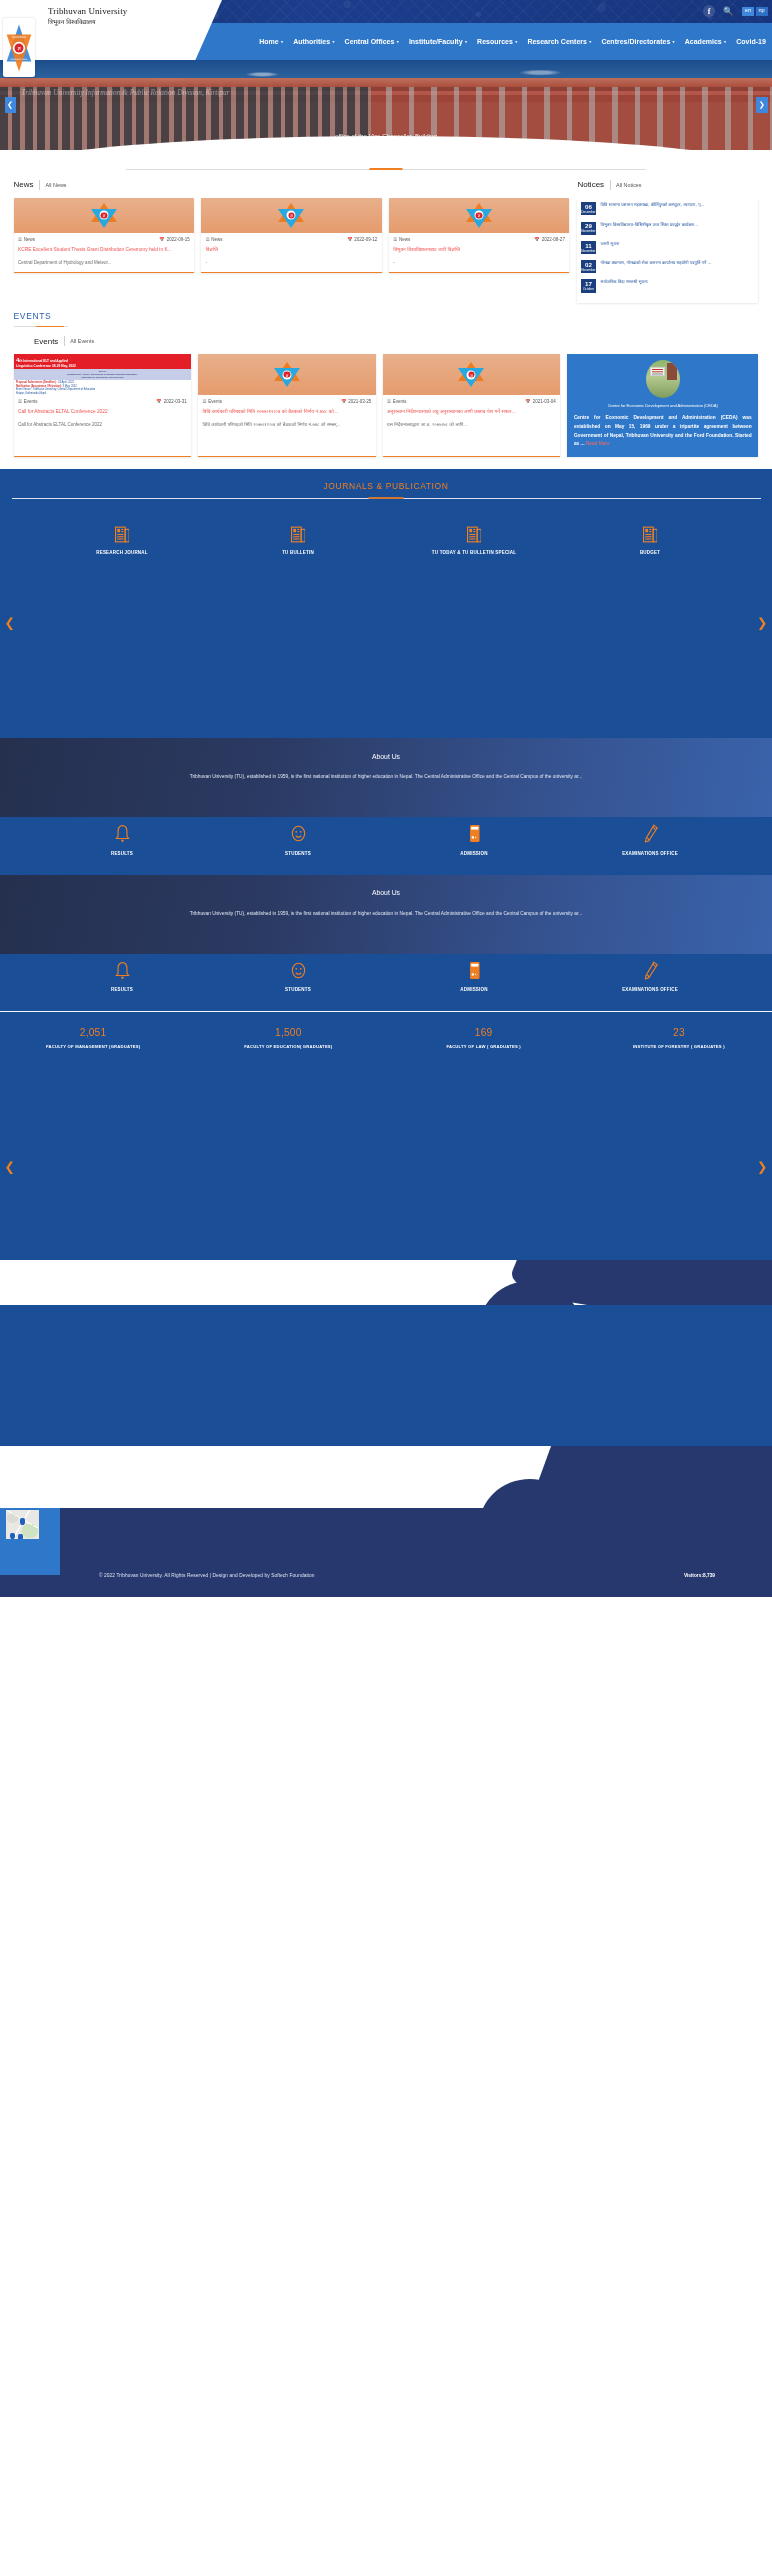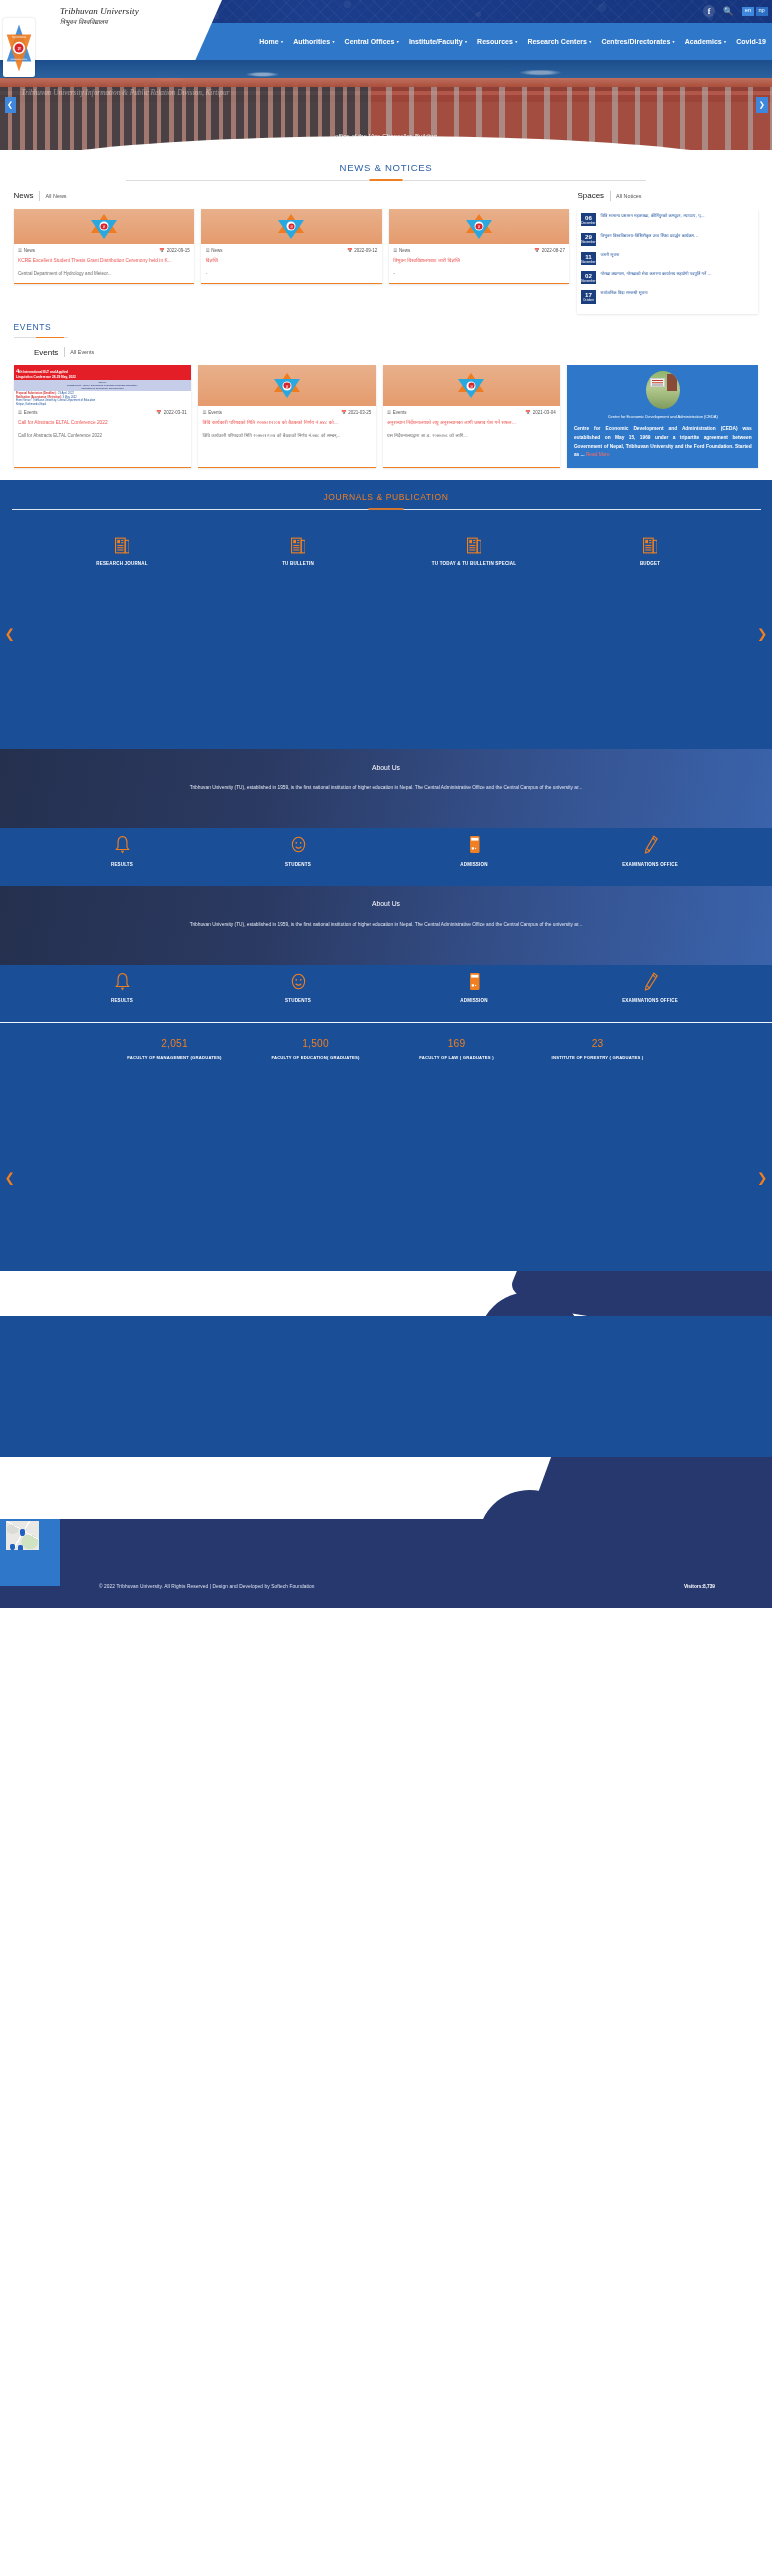--- a/index.html
+++ b/index.html
@@ -65,21 +65,21 @@
     clip-path: polygon(0 0, 100% 0, 88% 100%, 0 100%);
     display:flex; align-items:center;
   }
   .logo-box {
     position:absolute; left:3.4px; top:-4.5px; width:32px; height:59px;
     background:#fff; border-radius:2.3px;
     box-shadow:0 0.6px 2.3px rgba(0,0,0,.18);
     z-index:9; display:flex; align-items:center; justify-content:center;
     overflow:hidden;
   }
-  .brand-text { position:absolute; left:60px; top:-17px; z-index:8;font-style:italic; }
+  .brand-text { position:absolute; left:48px; top:-17px; z-index:8; }
   .brand-en {
     font-family:"Liberation Serif", serif;
     font-size:9px; color:#1b1b1b; letter-spacing:0.1px; white-space:nowrap;
   }
   .brand-np {
     font-family:"DejaVu Sans", sans-serif;
     font-size:6.2px; color:#222; margin-top:1.1px; white-space:nowrap;
   }
   .navbar {
     position:absolute; left:0; right:0; top:0; height:37px;
@@ -326,21 +326,21 @@
     color:#e3e8f2; font-size:4.8px; line-height:2.1;
   }
   .quick { background:#1a4e96; padding:6.8px 0 19px; }
   .quick-items { display:flex; justify-content:space-around; padding:0 34px; }
   .quick-item { text-align:center; width:124px; cursor:pointer; }
   .quick-label { color:#fff; font-size:4.5px; font-weight:bold; margin-top:5.7px; letter-spacing:0.2px; }
 
   
   .stats { background:#1a4e96; padding-bottom:22.6px; }
   .stats-divider { width:100%; height:1.1px; background:#fff; opacity:.95; }
-  .stats-row { display:flex; justify-content:center; padding:14.7px 22.6px 0; }
+  .stats-row { display:flex; justify-content:space-between; padding:14.7px 22.6px 0; }
   .stat { text-align:center; width:141px; }
   .stat-num { color:#ef7f21; font-size:10.2px; letter-spacing:0.2px; }
   .stat-lbl { color:#fff; font-size:4.2px; font-weight:bold; margin-top:4.5px; line-height:1.8; letter-spacing:0.2px; }
 
   .gallery { background:#1a4e96; height:187px; position:relative; }
 
   
   .wave-white { position:relative; height:45px; background:#fff; overflow:hidden; }
   .wave-white::after{
     content:""; position:absolute; right:-6%; top:-17px; width:40%; height:68px;
@@ -482,21 +482,20 @@
     <div class="hero-watermark">Tribhuvan University          Information &amp; Public Relation Division, Kirtipur</div>
     <div class="hero-building"></div>
     <div class="hero-roof"></div>
     <div class="hero-caption">office of the Vice Chancellor, Building</div>
     <div class="hero-arrow left">❮</div>
     <div class="hero-arrow right">❯</div>
     <div class="hero-curve"></div>
   </div>
 
   <div class="sec-head">
-    <div class="sec-title">NEWS &amp; NOTICES</div>
     <div class="sec-rule"></div>
   </div>
 
   <div class="nn-wrap">
     <div class="nn-row">
 
       <div class="news-col">
         <div class="tabs-line">
           <div class="tabs-main">News</div>
           <div class="tabs-sep"></div>
@@ -580,21 +579,21 @@
               <div class="card-title np">त्रिभुवन विश्वविद्यालयबाट जारी विज्ञप्ति</div>
               <div class="card-desc np">-</div>
             </div>
           </div>
 
         </div>
       </div>
 
       <div class="notice-col">
         <div class="tabs-line notice-tabs">
-          <div class="tabs-main">Spaces</div>
+          <div class="tabs-main">Notices</div>
           <div class="tabs-sep"></div>
           <div class="tabs-sub">All Notices</div>
         </div>
         <div class="notice-box">
           <div class="notice-item">
             <div class="notice-date">
               <span class="notice-day">06</span>
               <span class="notice-mon">December</span>
             </div>
             <div class="notice-text">त्रिवि सामान्य प्रशासन महाशाखा, कीर्तिपुरको कम्प्यूटर, ल्यापटप, प्...</div>

